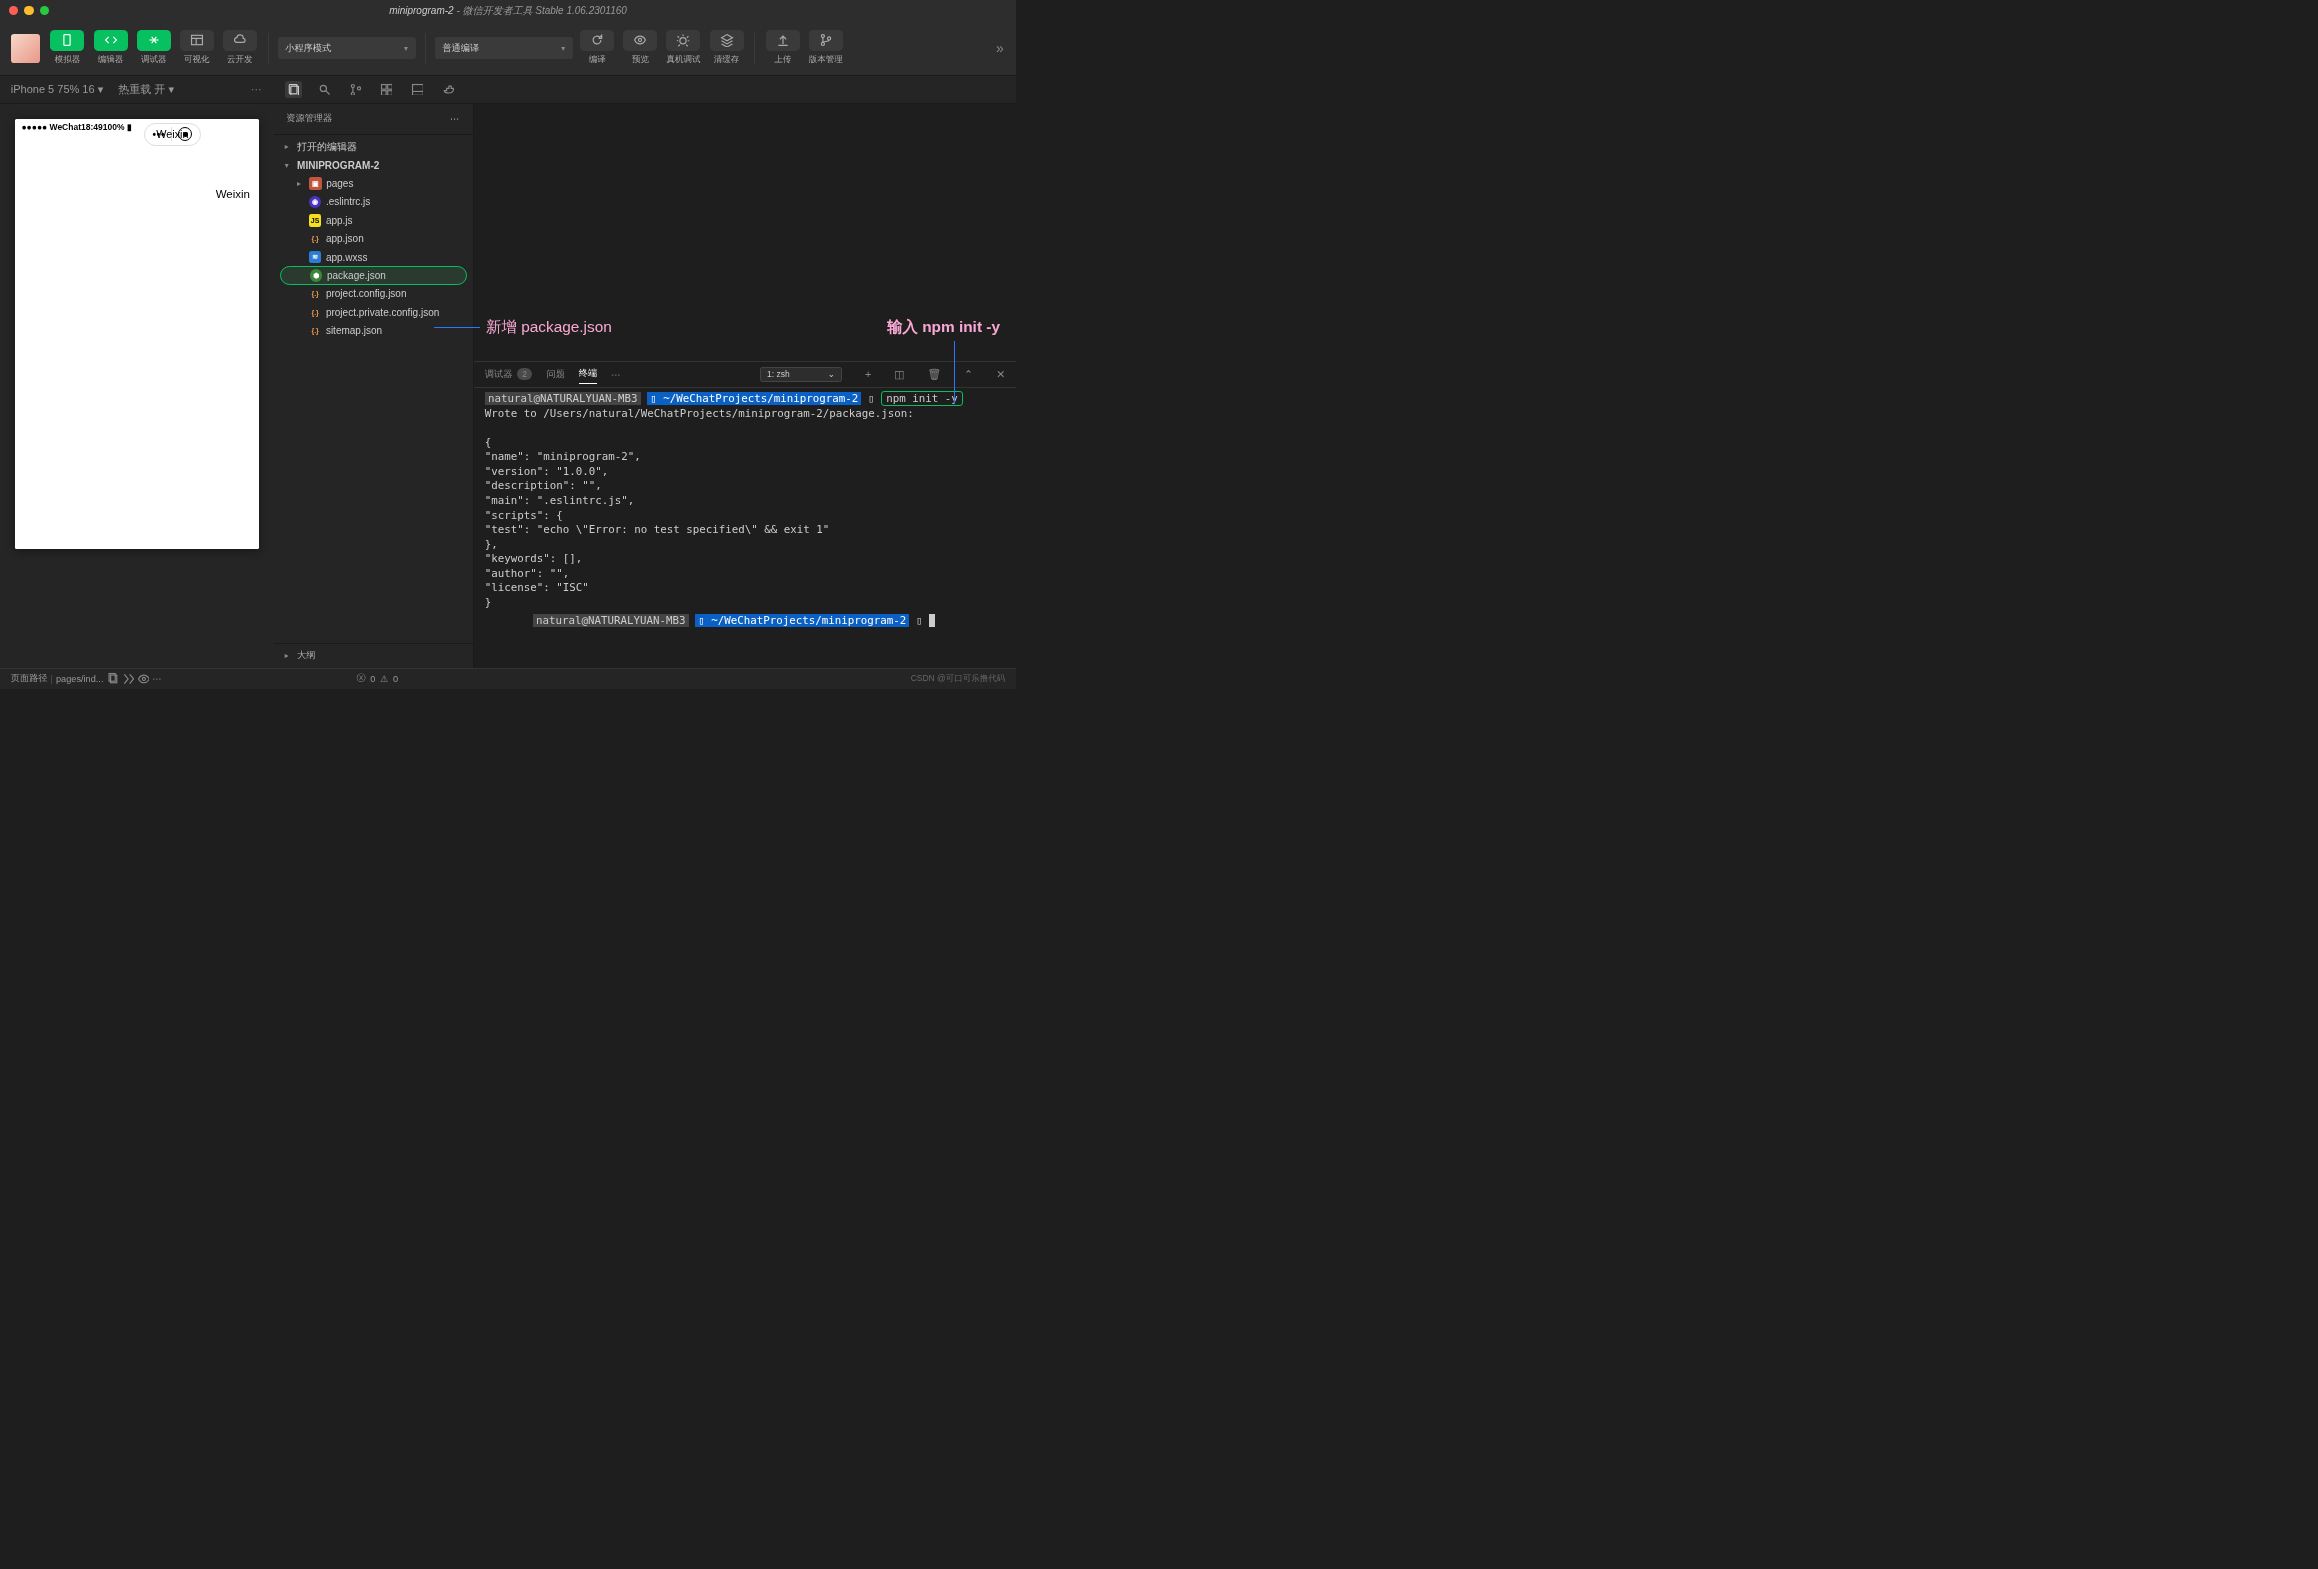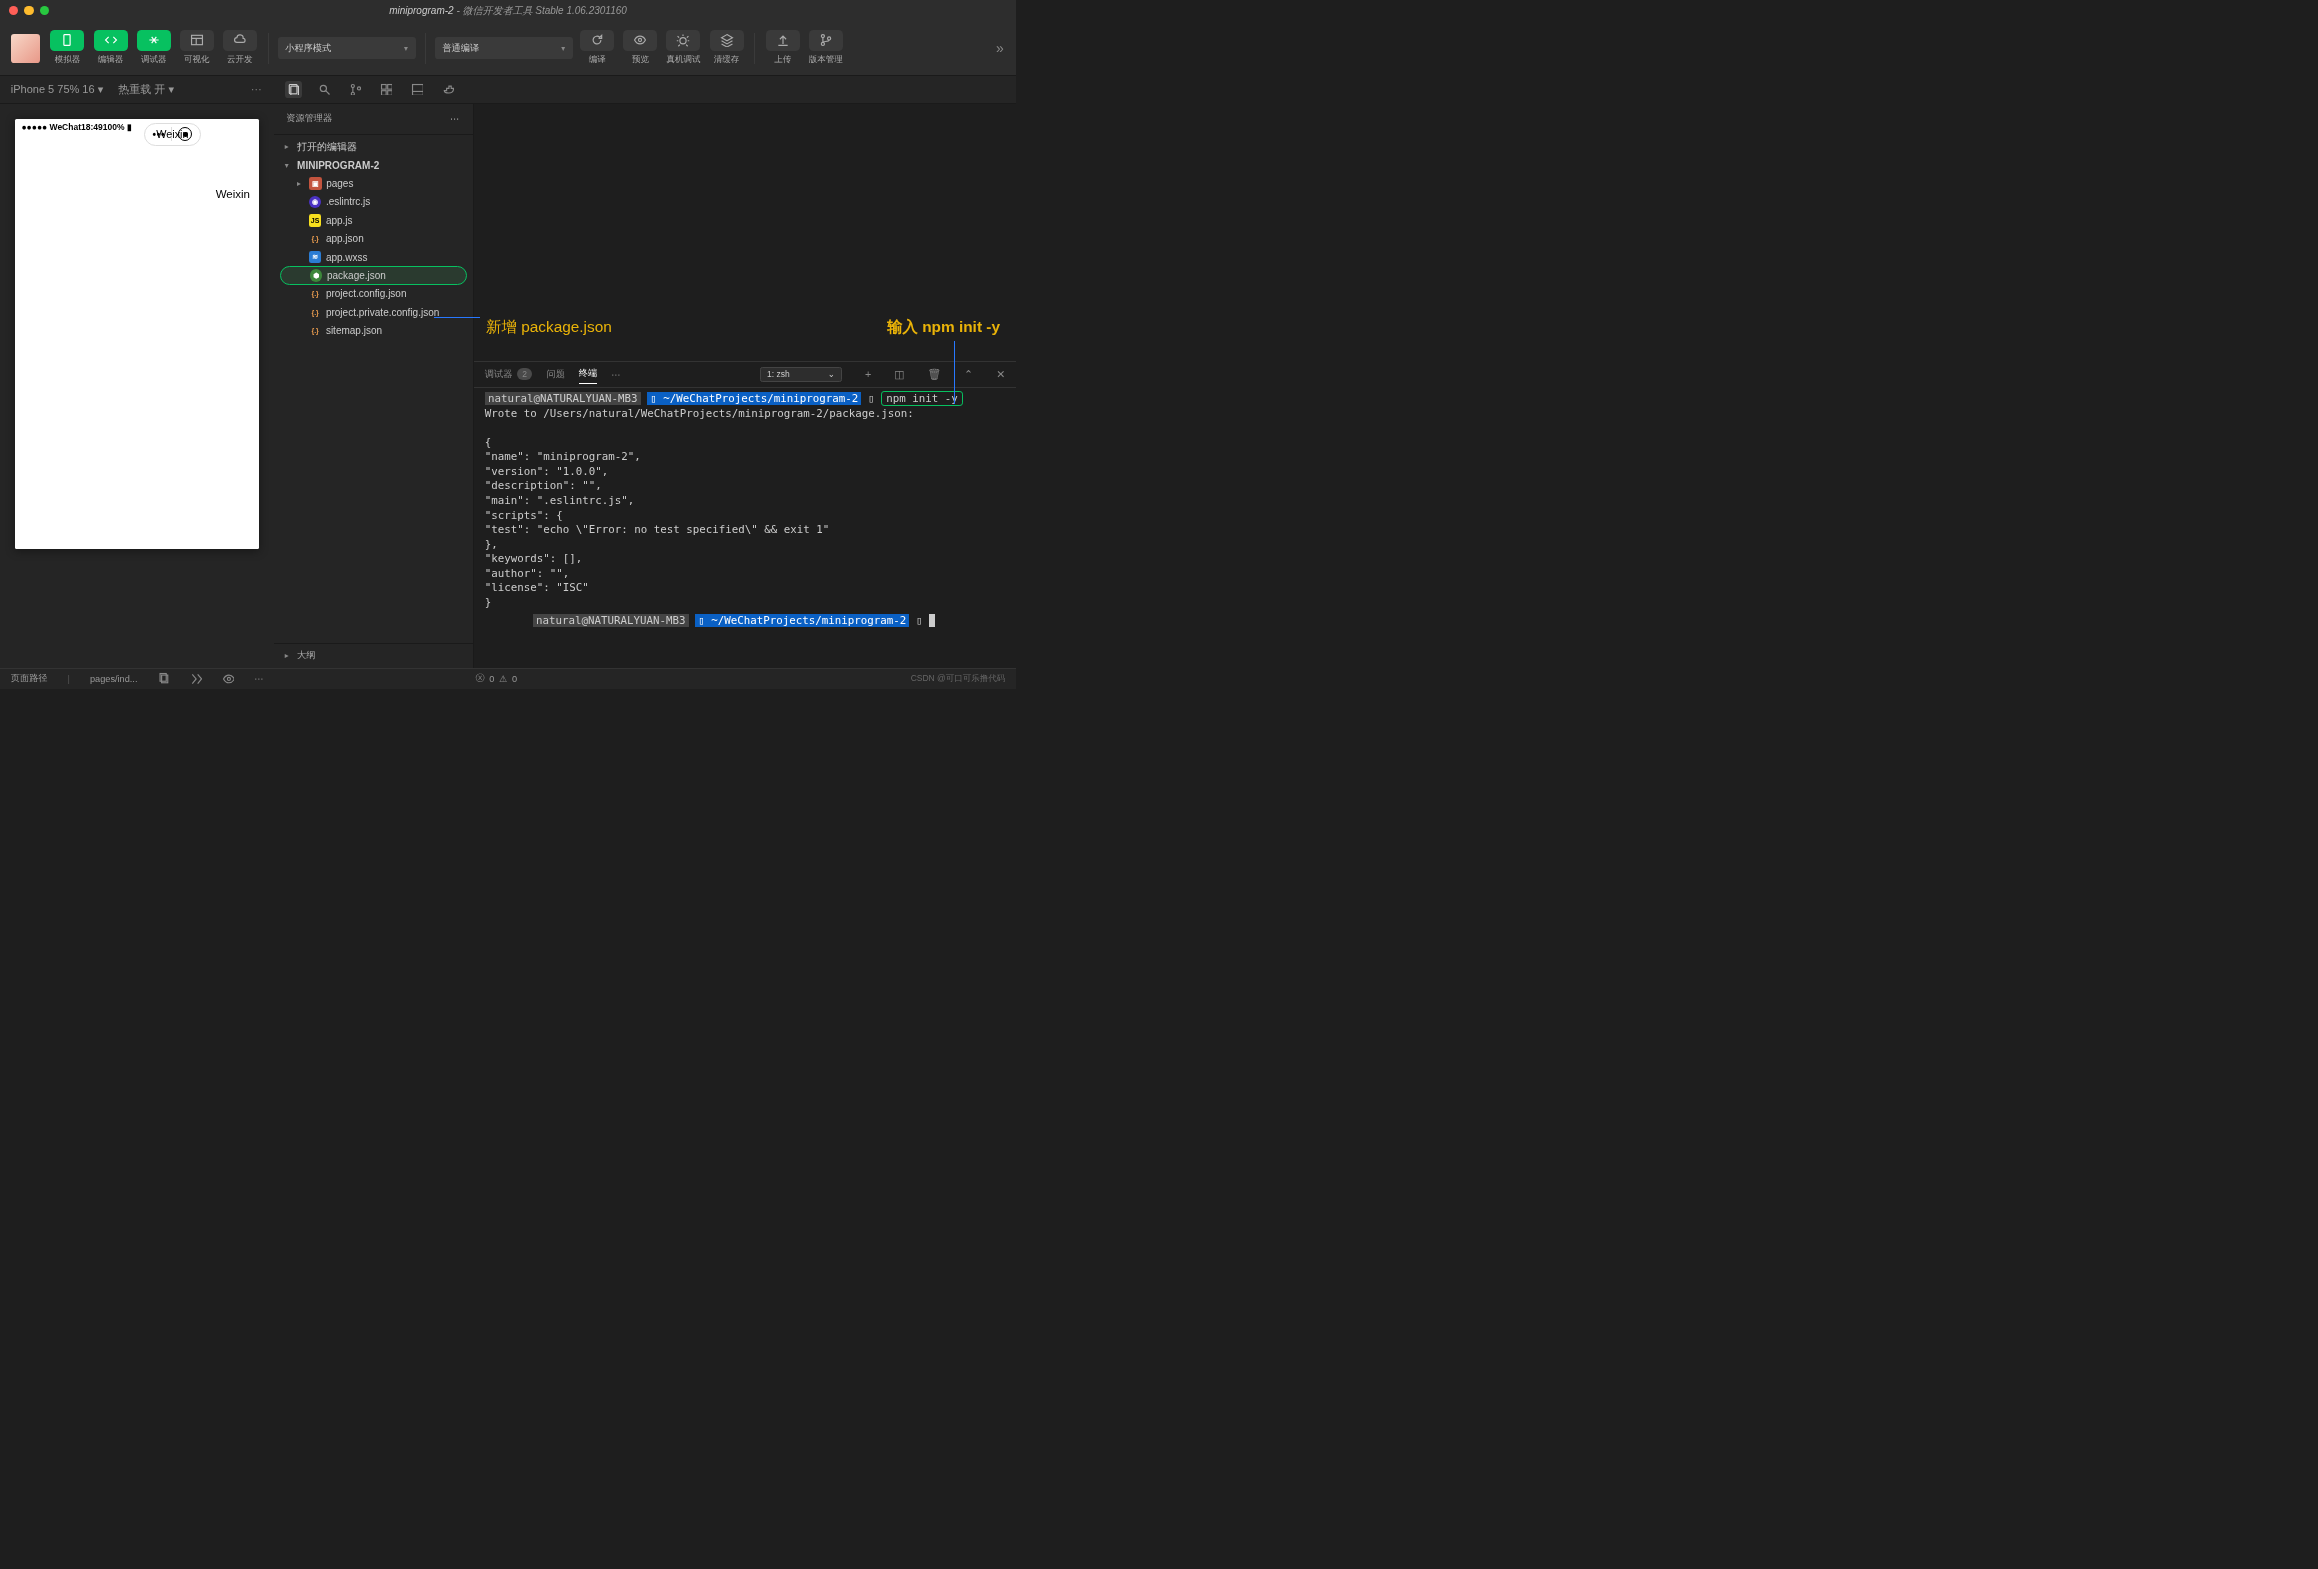--- a/index.html
+++ b/index.html
@@ -111,21 +111,21 @@
 .fico.eslint { background: #4b32c3; color: #fff; border-radius: 50%; }
 .fico.js { background: #f7df1e; color: #000; }
 .fico.json { color: #f0a050; background: transparent; }
 .fico.wxss { background: #2b7cd3; color: #fff; }
 .fico.node { background: #3c873a; color: #fff; border-radius: 50%; }
 .exp-foot { border-top: 0.8px solid #1a1a1a; height: 24.6px; display: flex; align-items: center; padding-left: 10.8px; gap: 4.6px; color: #aaa; cursor: pointer; font-size: 9.2px; }
 
 
 .ed-col { flex: 1; display: flex; flex-direction: column; background: #1e1e1e; position: relative; }
 .ed-empty { flex: 1; position: relative; }
-.anno { position: absolute; color: #eab308; font-size: 15.4px; display: flex; gap: 6.1px; }
+.anno { position: absolute; color: #f9a8d4; font-size: 15.4px; display: flex; align-items: center; gap: 6.1px; }
 .anno .line { height: 0.8px; background: #2878ff; }
 .anno.a1 { top: 213px; left: -40px; }
 .anno.a1 .line { width: 46px; }
 .anno.a2 { top: 213px; right: 16px; font-weight: bold; }
 .anno.a2 .line-v { width: 0.8px; height: 63px; background: #2878ff; position: absolute; right: 45px; top: 24.6px; }
 
 
 .term-panel { height: 307px; border-top: 0.8px solid #333; display: flex; flex-direction: column; }
 .term-tabs { height: 26px; display: flex; align-items: center; padding: 0 10.8px; gap: 14px; font-size: 9.2px; border-bottom: 0.8px solid #333; }
 .term-tabs .tab { color: #888; cursor: pointer; display: flex; align-items: center; gap: 4.6px; }
@@ -142,21 +142,21 @@
 
 
 .statusbar {
   height: 21.5px;
   background: #1a4a6a;
   background: #252525;
   border-top: 0.8px solid #333;
   display: flex;
   align-items: center;
   padding: 0 10.8px;
-  gap: 20px;
+  gap: 3px;
   font-size: 9.2px;
   color: #999;
 }
 .statusbar .sico { color: #888; cursor: pointer; }
 .statusbar .sep { color: #555; }
 .statusbar .right { margin-left: auto; color: #666; font-size: 8.5px; }
 .statusbar .mid { margin-left: 192px; display: flex; align-items: center; gap: 4.6px; }
 
 svg { width: 12.3px; height: 12.3px; fill: none; stroke: currentColor; stroke-width: 1.5; }
 .tbtn svg { width: 14px; height: 14px; stroke: #fff; }

